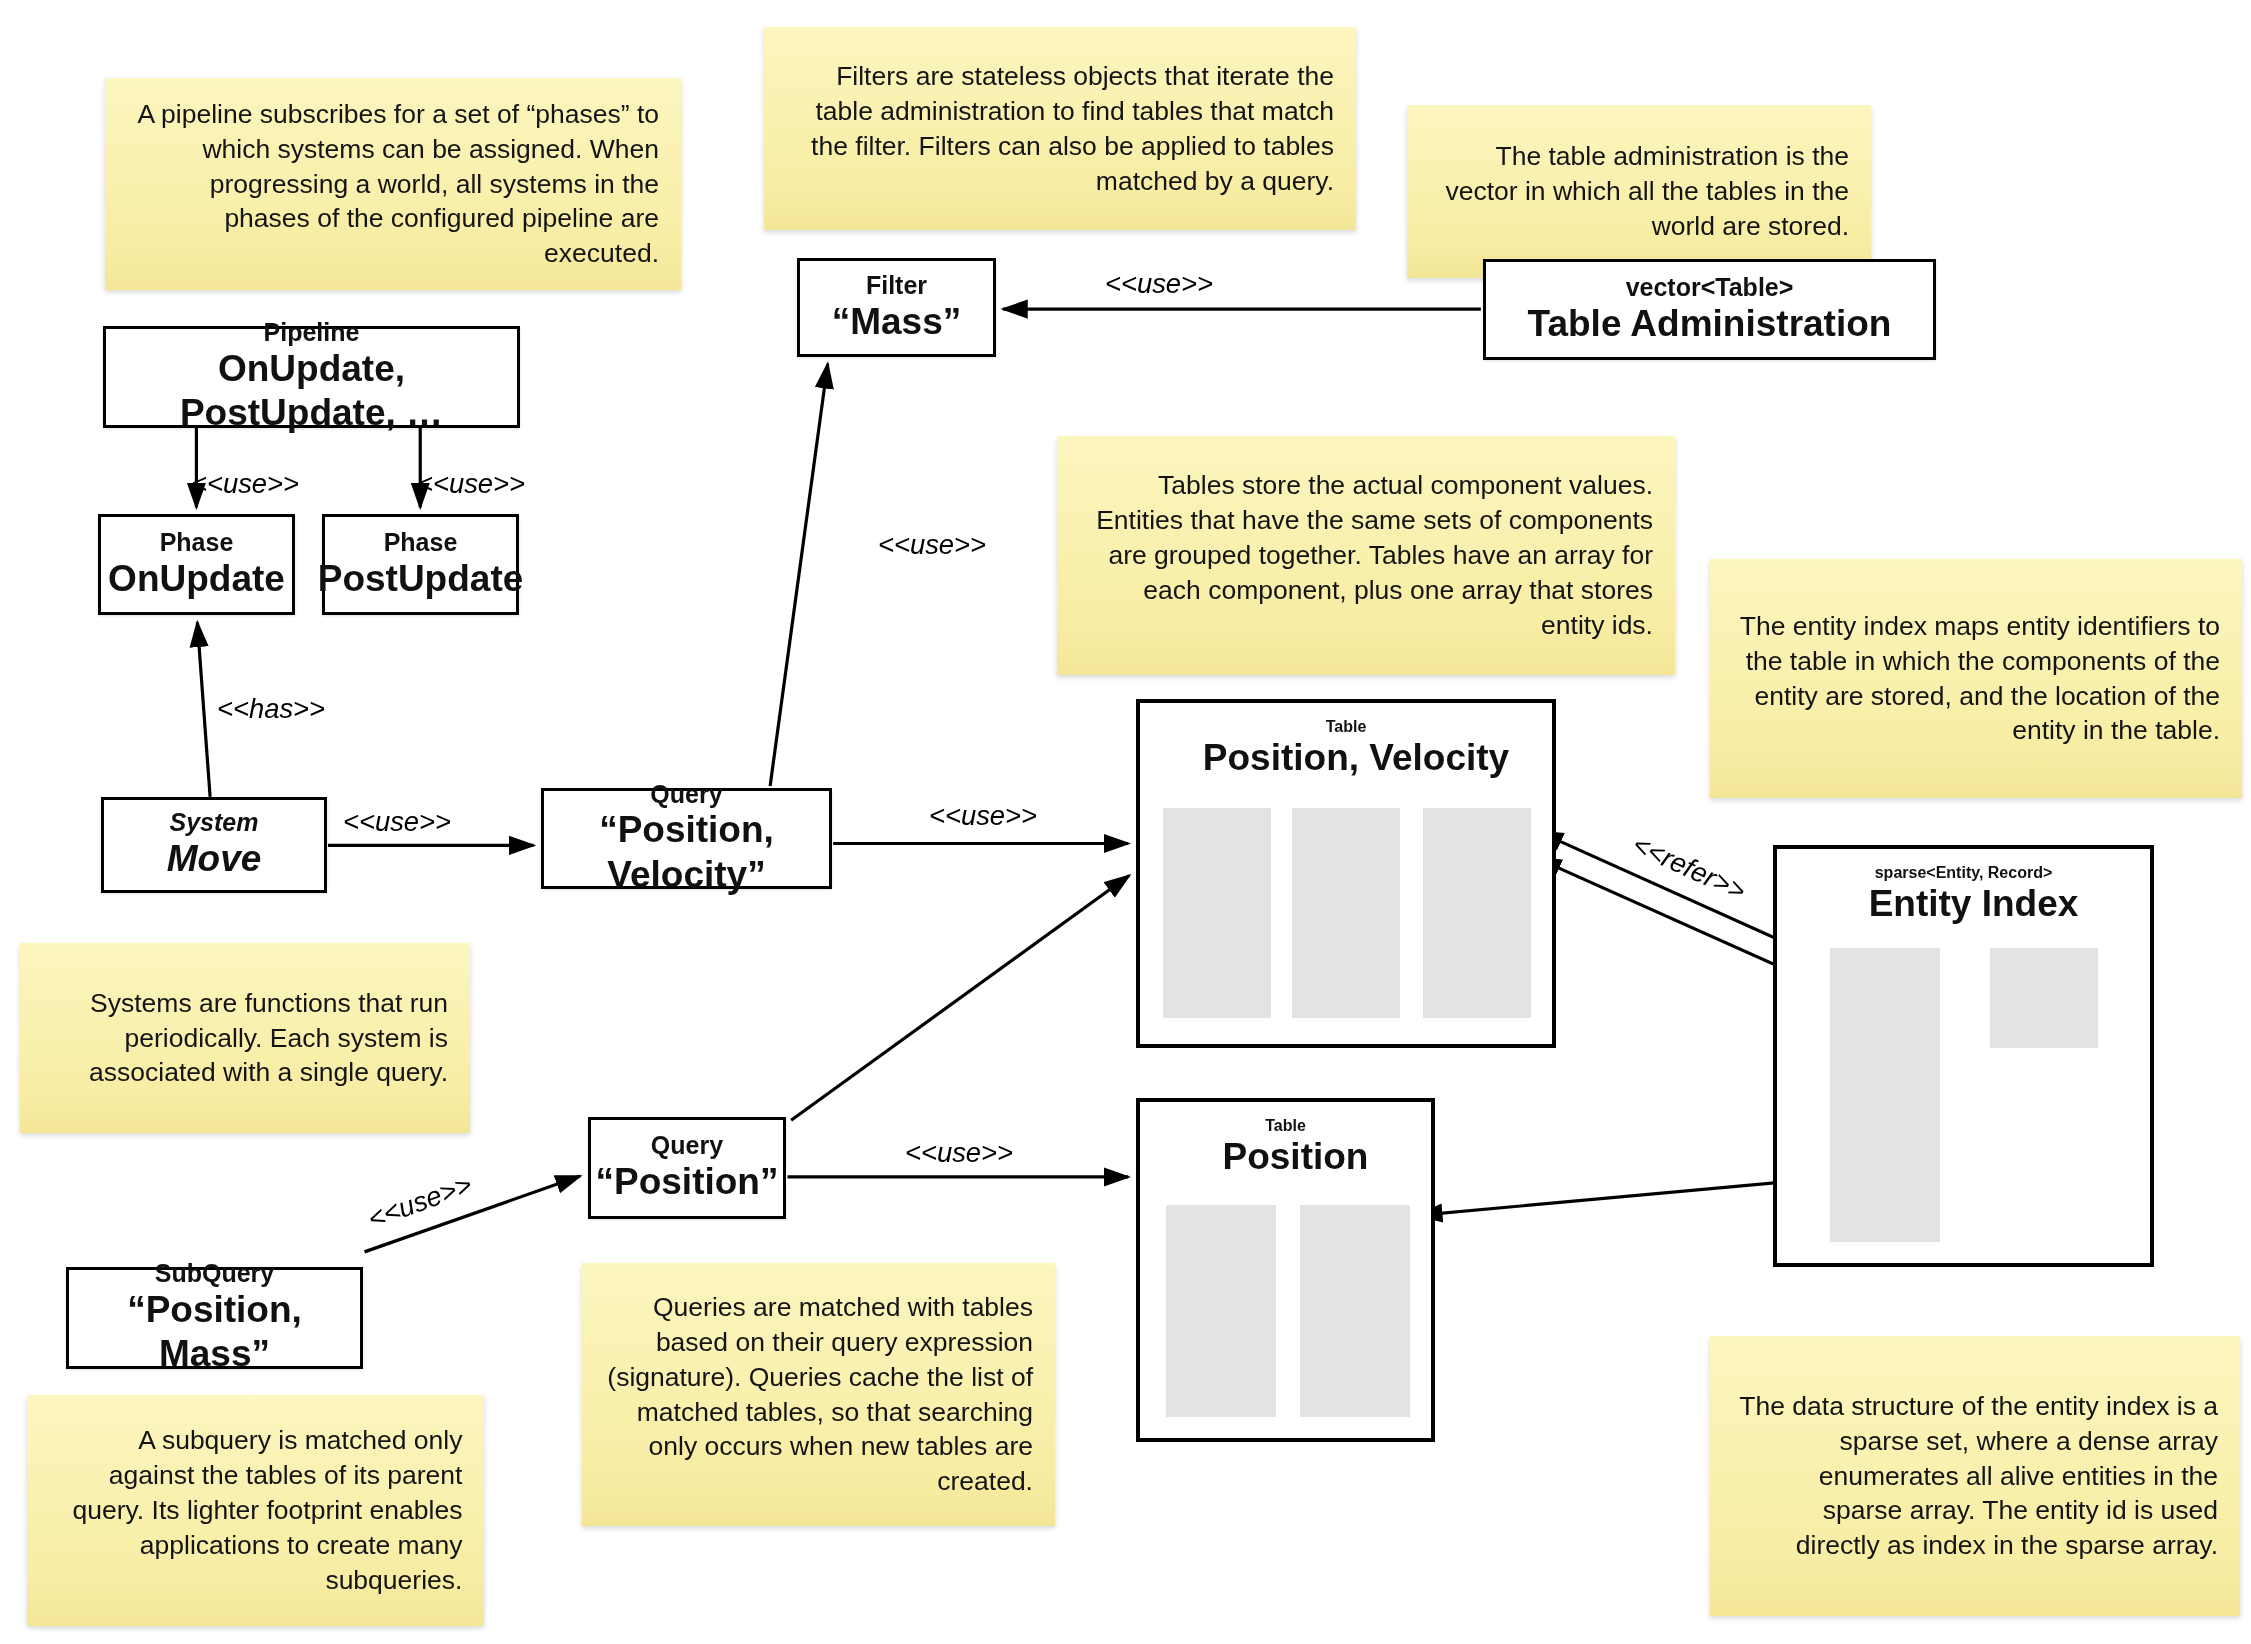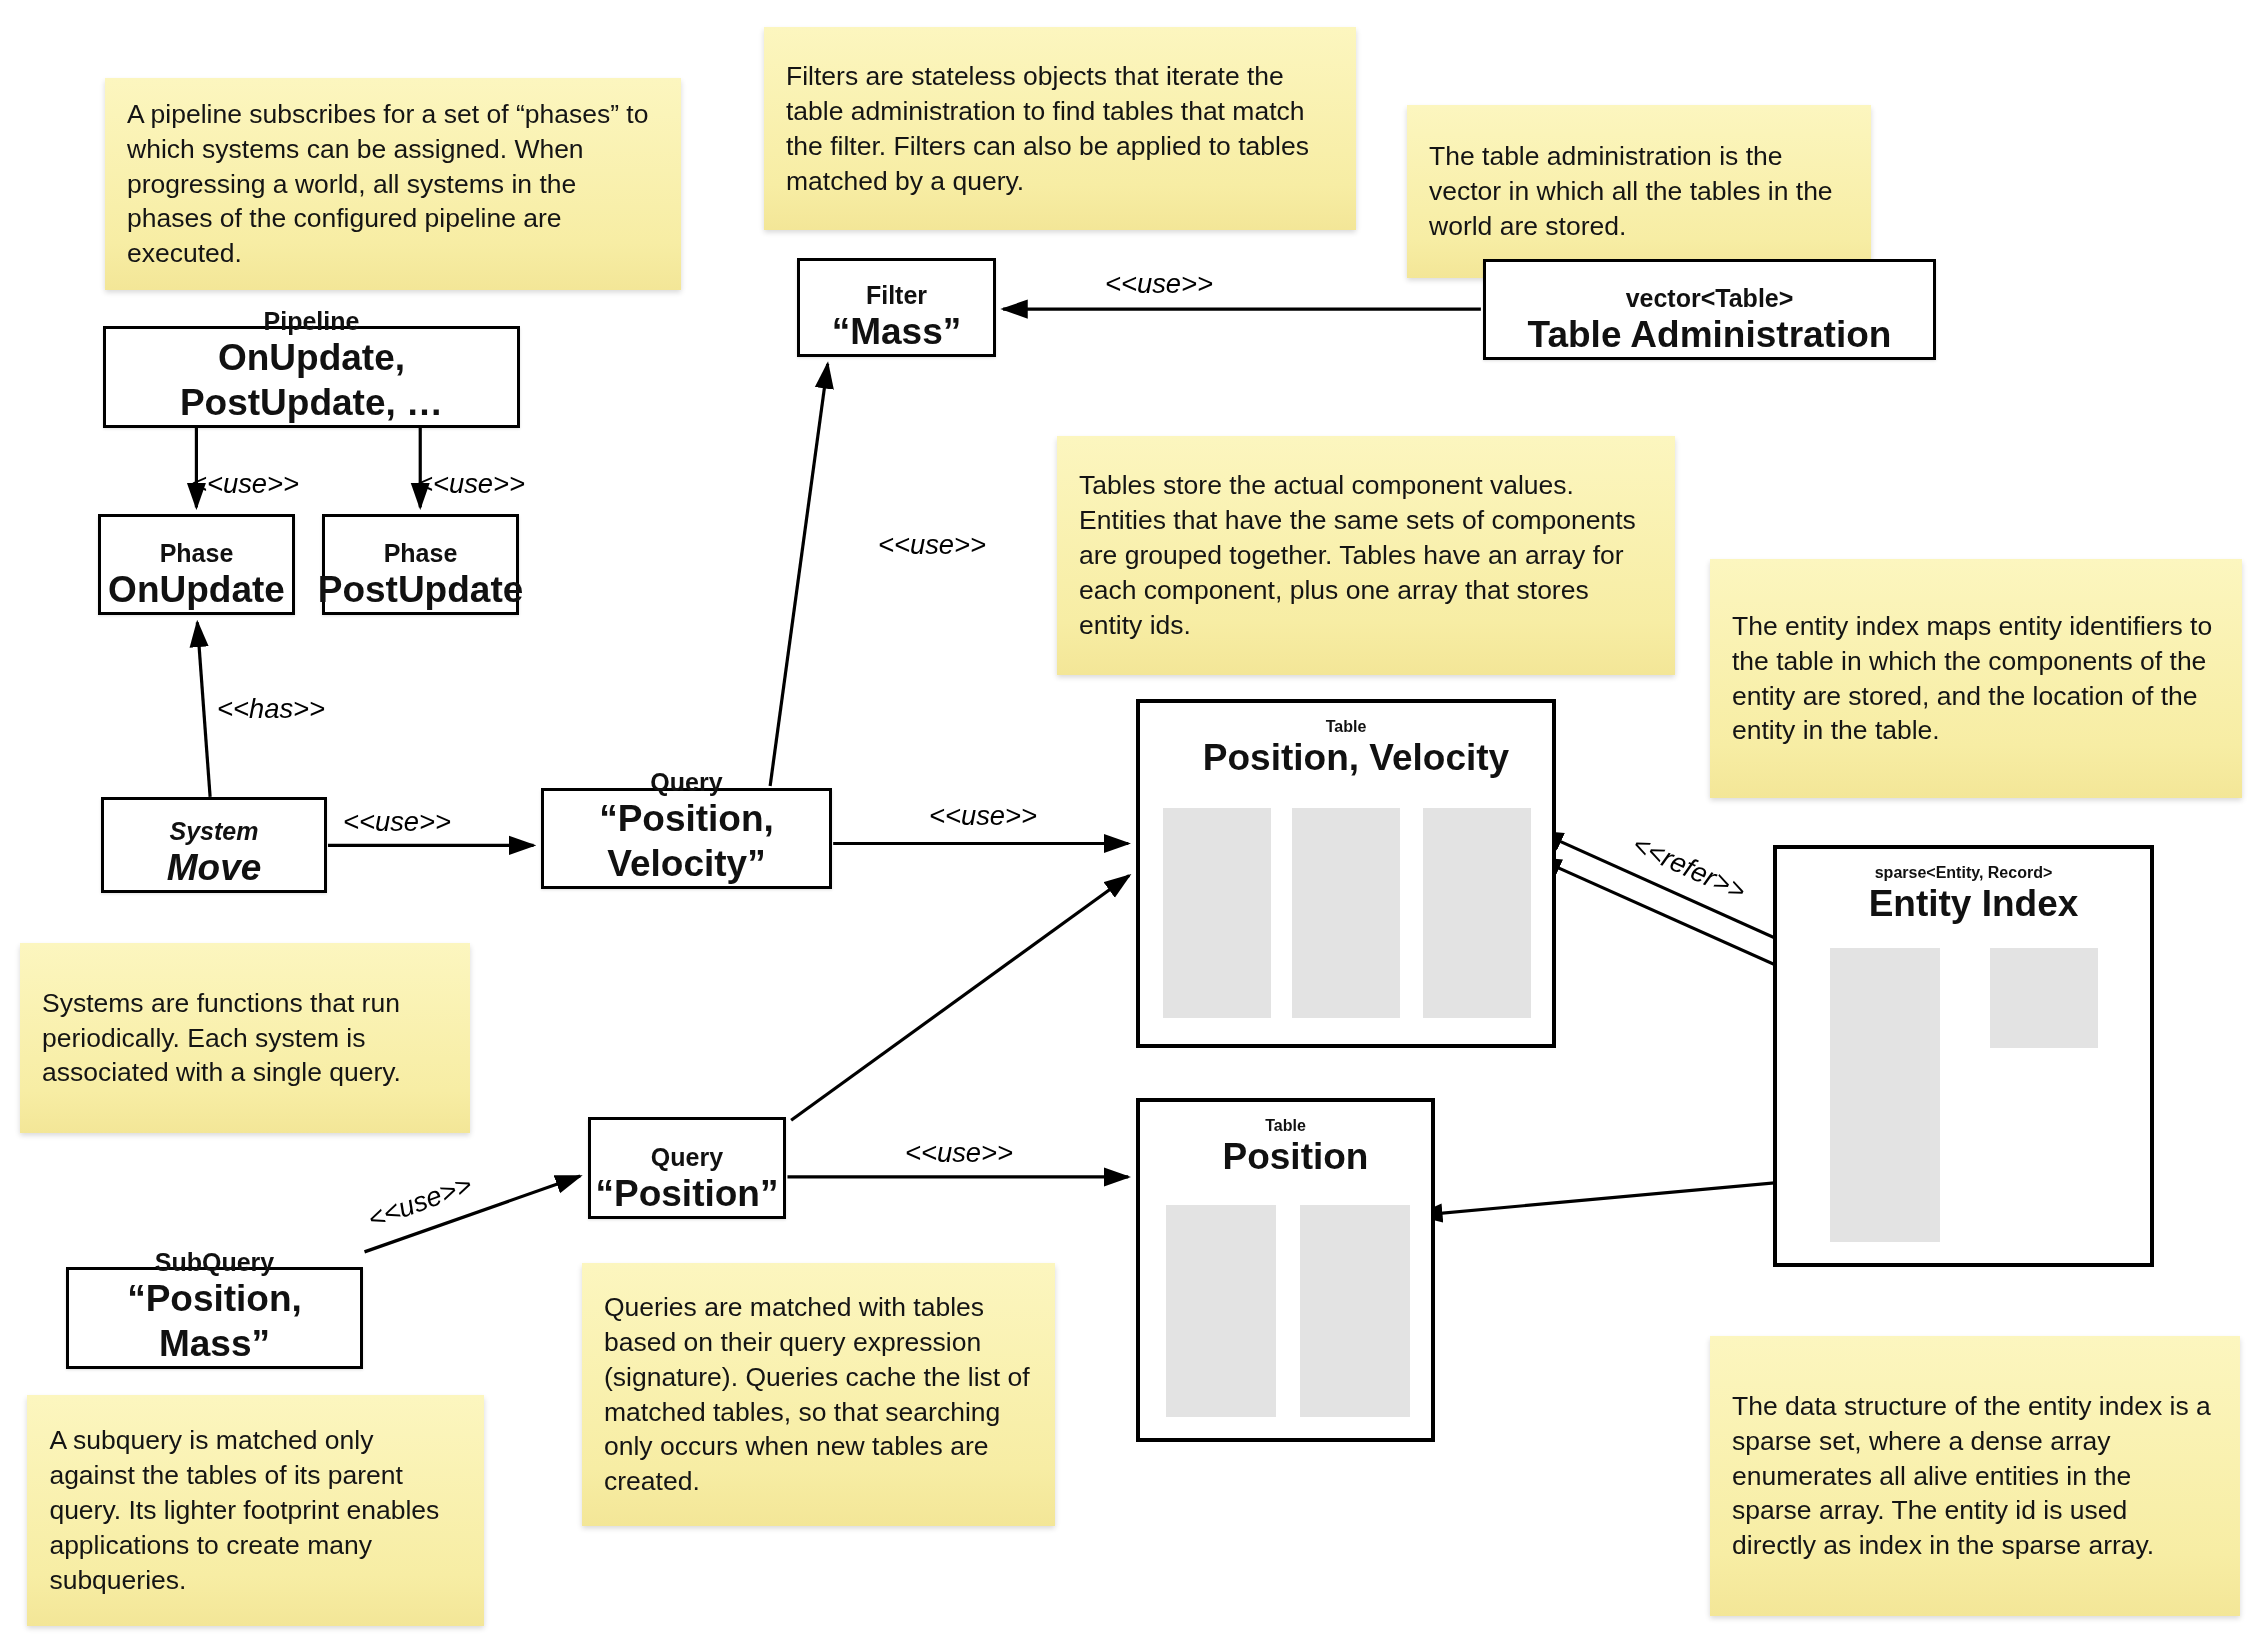--- a/index.html
+++ b/index.html
@@ -5,26 +5,26 @@
   html,body{margin:0;padding:0;background:#ffffff;}
   #canvas{
     position:relative;width:2251px;height:1645px;background:#ffffff;overflow:hidden;
     font-family:"Liberation Sans", sans-serif;color:#111;
   }
   .note{
     position:absolute;
     background:linear-gradient(180deg,#fcf6bf 0%,#f7eda4 78%,#f3e697 100%);
     box-shadow:0 2.7px 5.5px rgba(0,0,0,0.16);
     display:flex;align-items:center;justify-content:center;
-    text-align:left;font-size:26.5px;line-height:1.32;color:#141414;
+    text-align:right;font-size:26.5px;line-height:1.32;color:#141414;
     padding:3px 22px;box-sizing:border-box;
   }
   .uml-box{
     position:absolute;background:#ffffff;border:3.7px solid #000;
-    display:flex;flex-direction:column;align-items:center;justify-content:flex-end;
+    display:flex;flex-direction:column;align-items:center;justify-content:center;
     box-sizing:border-box;text-align:center;box-shadow:0 1.8px 2.7px rgba(0,0,0,0.12);
   }
   .uml-box .box-type{font-size:25px;font-weight:700;line-height:1.15;}
   .uml-box .box-name{font-size:37px;font-weight:700;line-height:1.2;}
   .container-box{
     position:absolute;background:#ffffff;border:4.6px solid #000;
     box-sizing:border-box;text-align:center;
   }
   .container-box .box-type{display:block;font-size:16px;font-weight:700;margin-top:14.6px;}
   .container-box .box-name{display:block;font-size:37px;font-weight:700;margin-top:1.8px;padding-left:20px;}

